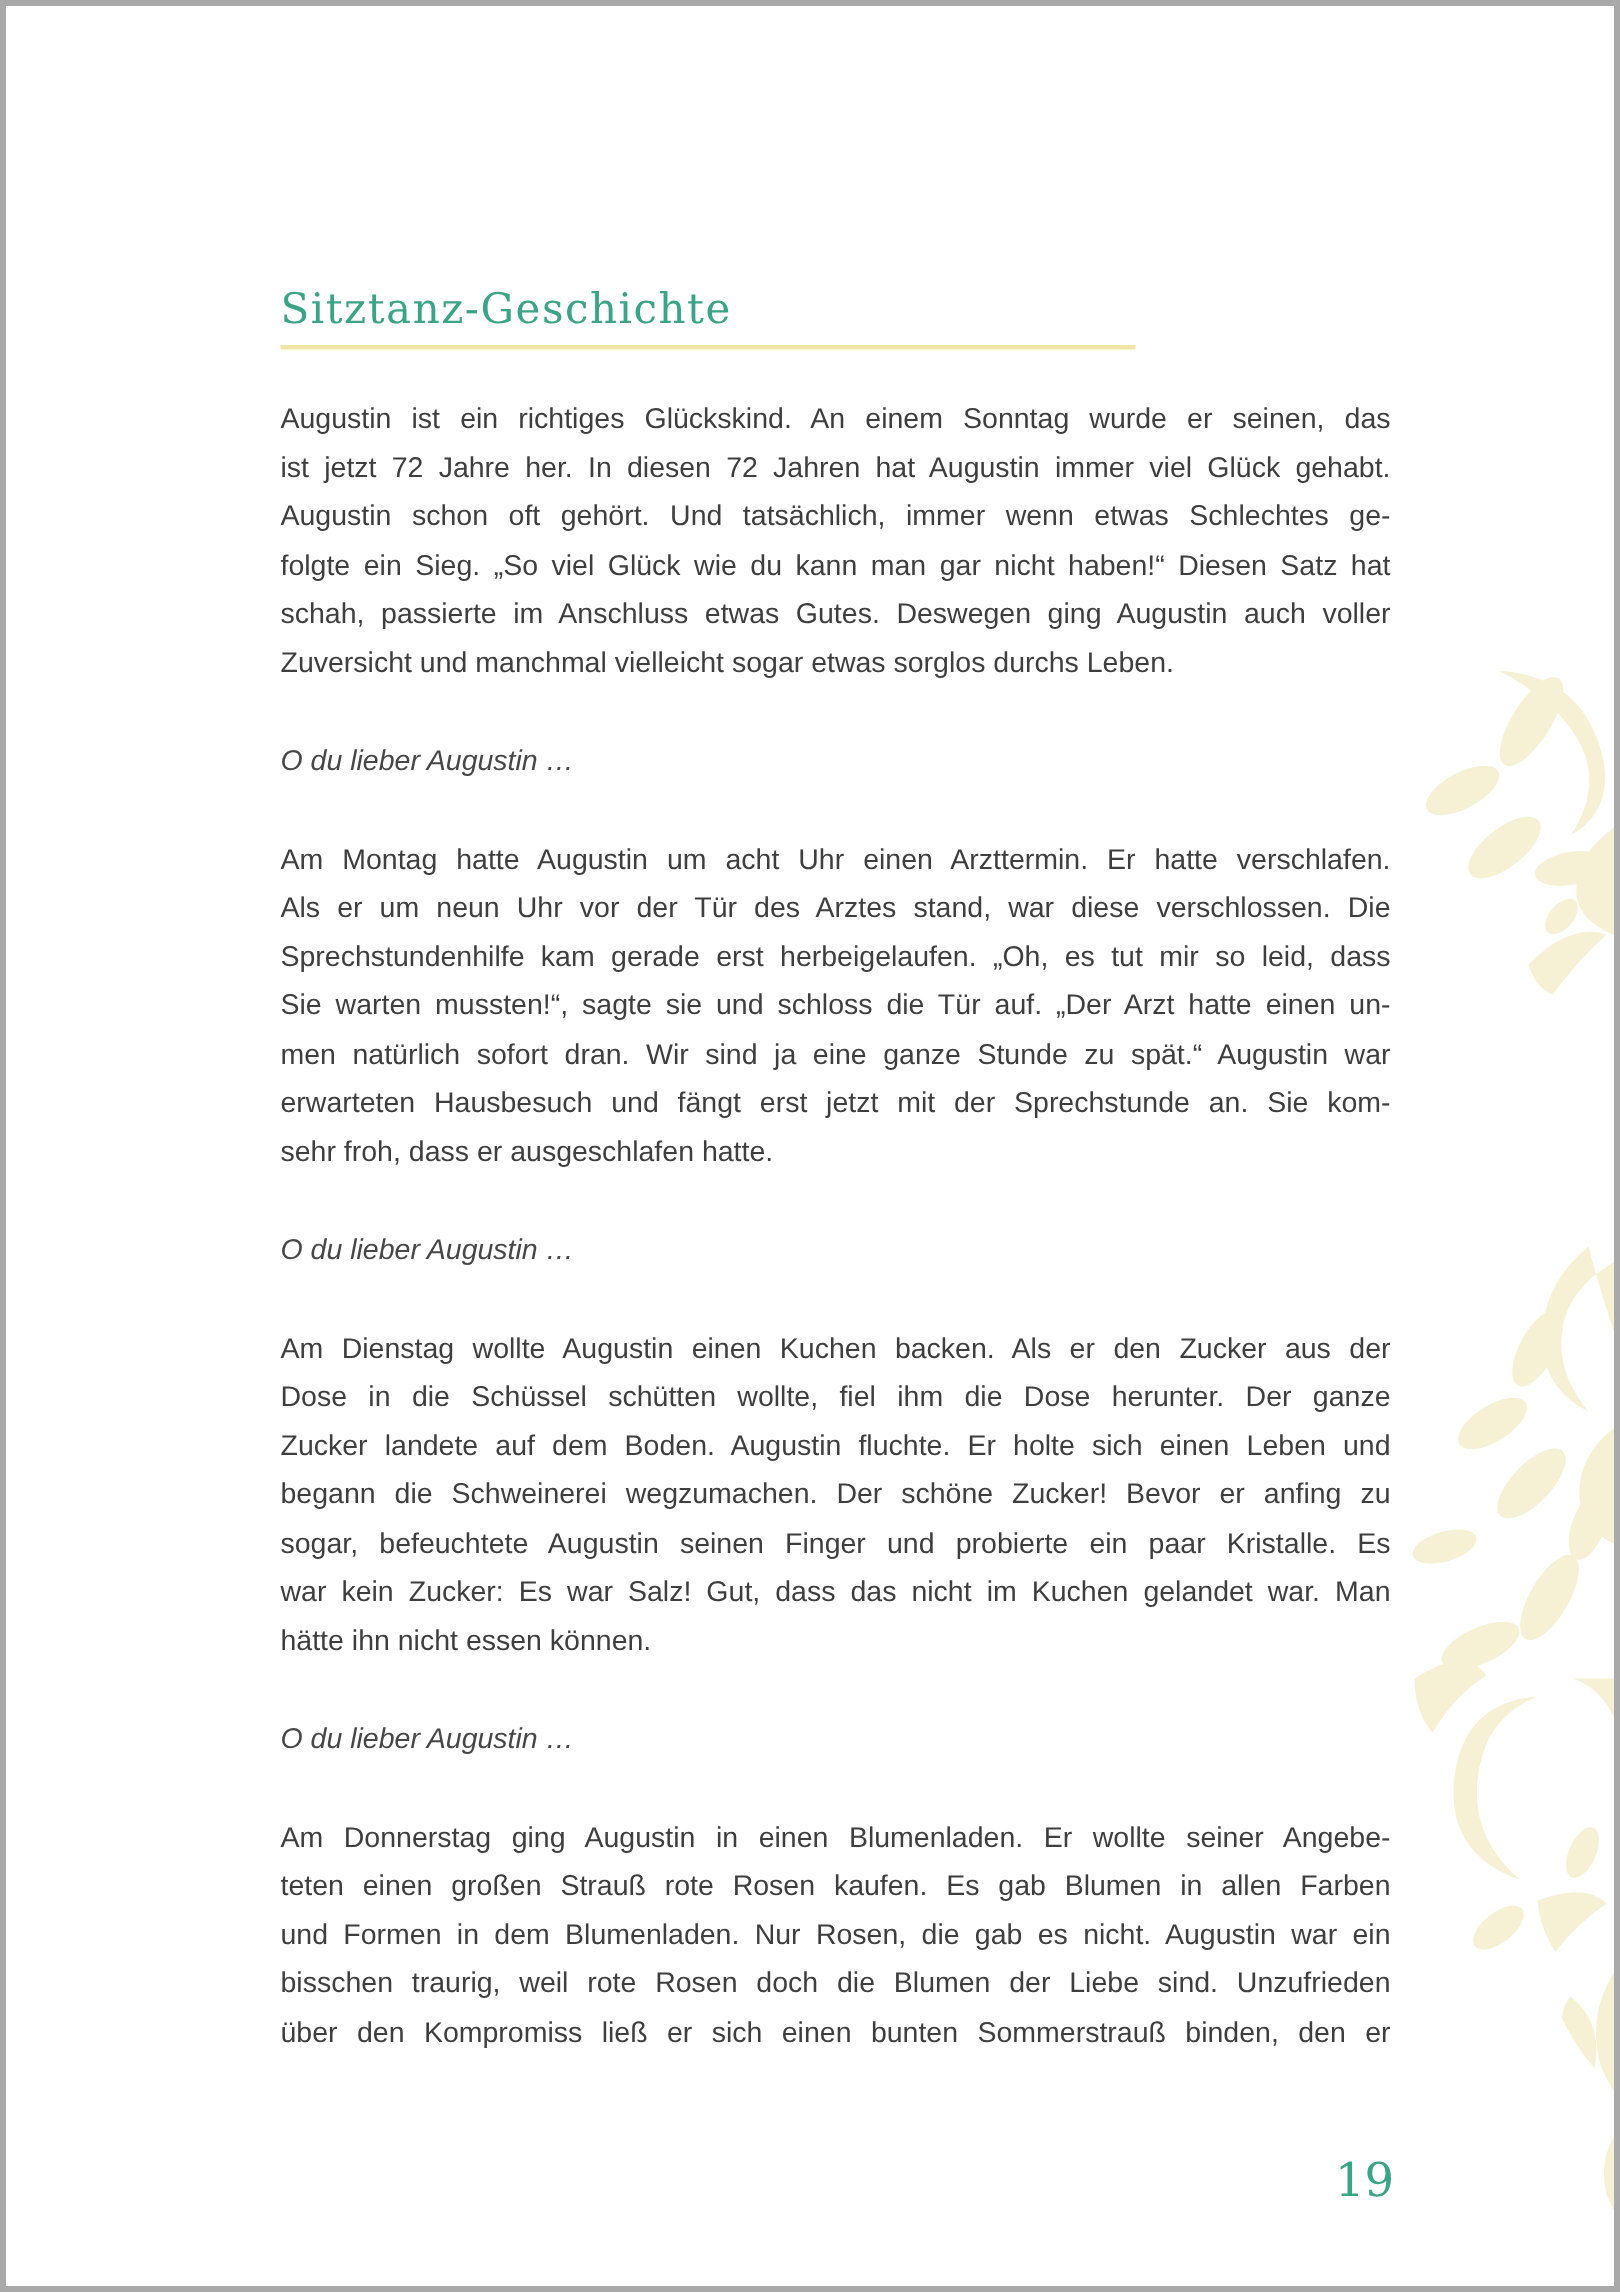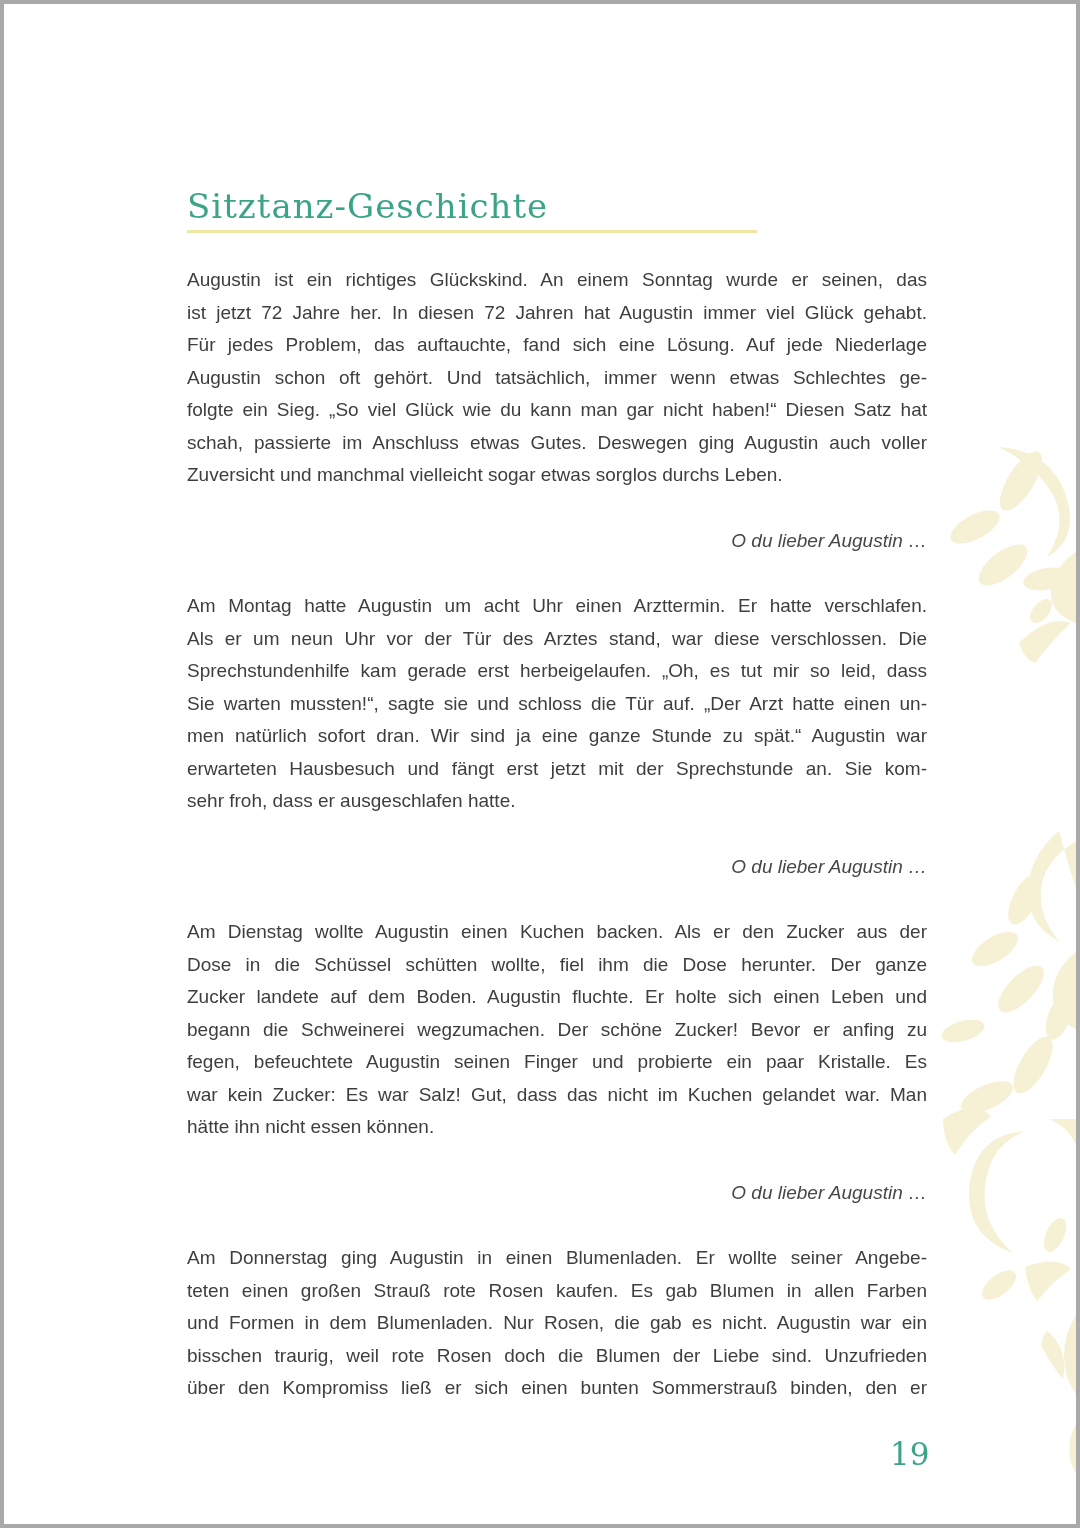--- a/index.html
+++ b/index.html
@@ -29,21 +29,21 @@
     position: absolute;
     left: 183px;
     top: 183px;
     width: 740px;
     z-index: 1;
   }
   h1.title {
     margin: 0;
     font-family: "DejaVu Serif", serif;
     font-weight: normal;
-    font-size: 34px;
+    font-size: 28px;
     line-height: 38px;
     letter-spacing: 1px;
     color: #3ba487;
   }
   .title-underline {
     width: 570px;
     height: 3px;
     background: #f0e6a4;
     margin-top: 5px;
   }
@@ -58,21 +58,21 @@
   .paragraph .line {
     text-align: justify;
     text-align-last: justify;
   }
   .paragraph .line.last {
     text-align-last: left;
   }
   .refrain .line {
     font-style: italic;
     color: #474747;
-    text-align: right;
+    text-align: left;
   }
   .pagenum {
     position: absolute;
     left: 886px;
     top: 1432px;
     font-family: "DejaVu Serif", serif;
     font-size: 31px;
     color: #3ba487;
     z-index: 1;
   }
@@ -116,21 +116,20 @@
     </g>
   </svg>
 
   <div class="content">
     <h1 class="title">Sitztanz-Geschichte</h1>
     <div class="title-underline"></div>
     <div class="story" id="story">
         <div class="block paragraph">
           <div class="line">Augustin ist ein richtiges Glückskind. An einem Sonntag wurde er seinen, das</div>
           <div class="line">ist jetzt 72 Jahre her. In diesen 72 Jahren hat Augustin immer viel Glück gehabt.</div>
-          <div class="line">Für jedes Problem, das auftauchte, fand sich eine Lösung. Auf jede Niederlage</div>
           <div class="line">Augustin schon oft gehört. Und tatsächlich, immer wenn etwas Schlechtes ge-</div>
           <div class="line">folgte ein Sieg. „So viel Glück wie du kann man gar nicht haben!“ Diesen Satz hat</div>
           <div class="line">schah, passierte im Anschluss etwas Gutes. Deswegen ging Augustin auch voller</div>
           <div class="line last">Zuversicht und manchmal vielleicht sogar etwas sorglos durchs Leben.</div>
         </div>
         <div class="block refrain">
           <div class="line last">O du lieber Augustin …</div>
         </div>
         <div class="block paragraph">
           <div class="line">Am Montag hatte Augustin um acht Uhr einen Arzttermin. Er hatte verschlafen.</div>
@@ -142,21 +141,21 @@
           <div class="line last">sehr froh, dass er ausgeschlafen hatte.</div>
         </div>
         <div class="block refrain">
           <div class="line last">O du lieber Augustin …</div>
         </div>
         <div class="block paragraph">
           <div class="line">Am Dienstag wollte Augustin einen Kuchen backen. Als er den Zucker aus der</div>
           <div class="line">Dose in die Schüssel schütten wollte, fiel ihm die Dose herunter. Der ganze</div>
           <div class="line">Zucker landete auf dem Boden. Augustin fluchte. Er holte sich einen Leben und</div>
           <div class="line">begann die Schweinerei wegzumachen. Der schöne Zucker! Bevor er anfing zu</div>
-          <div class="line">fegen, befeuchtete Augustin seinen Finger und probierte ein paar Kristalle. Es</div>
+          <div class="line">sogar, befeuchtete Augustin seinen Finger und probierte ein paar Kristalle. Es</div>
           <div class="line">war kein Zucker: Es war Salz! Gut, dass das nicht im Kuchen gelandet war. Man</div>
           <div class="line last">hätte ihn nicht essen können.</div>
         </div>
         <div class="block refrain">
           <div class="line last">O du lieber Augustin …</div>
         </div>
         <div class="block paragraph">
           <div class="line">Am Donnerstag ging Augustin in einen Blumenladen. Er wollte seiner Angebe-</div>
           <div class="line">teten einen großen Strauß rote Rosen kaufen. Es gab Blumen in allen Farben</div>
           <div class="line">und Formen in dem Blumenladen. Nur Rosen, die gab es nicht. Augustin war ein</div>

